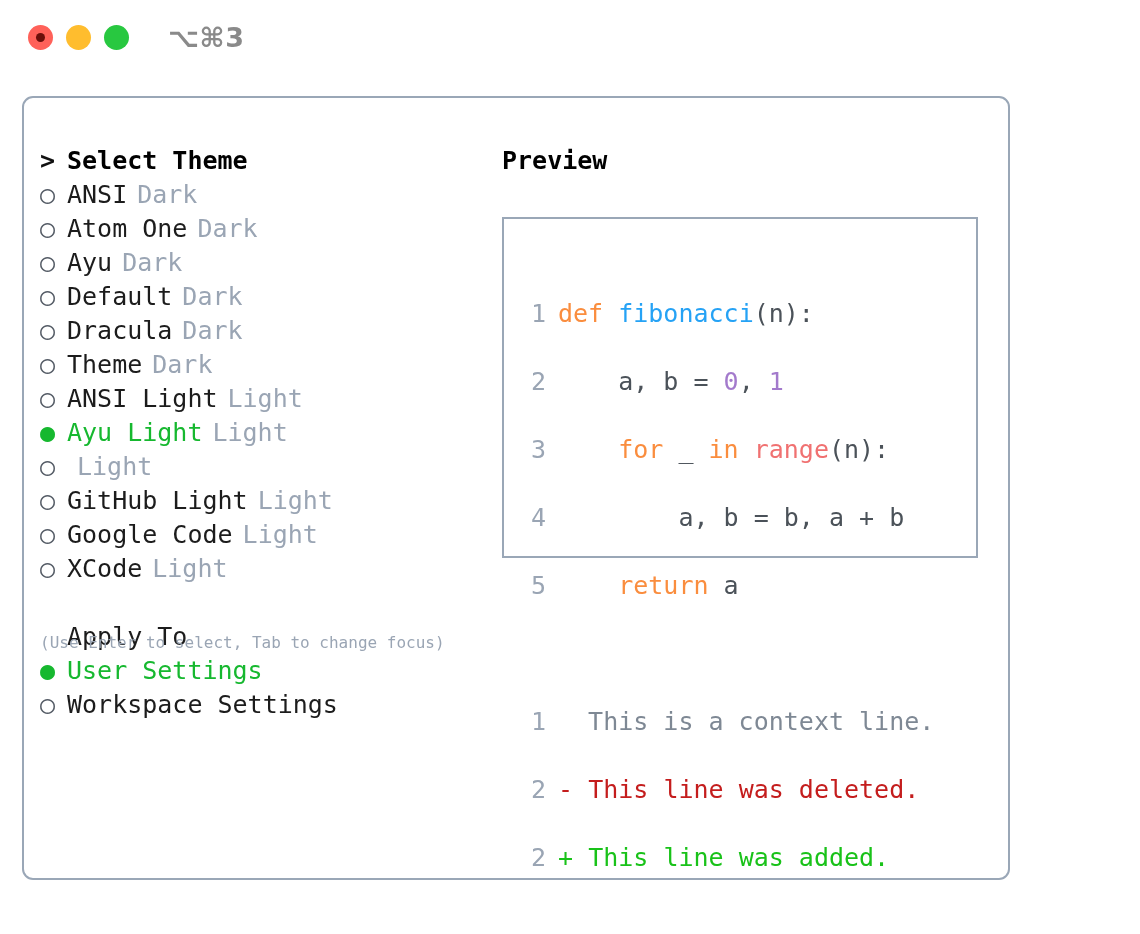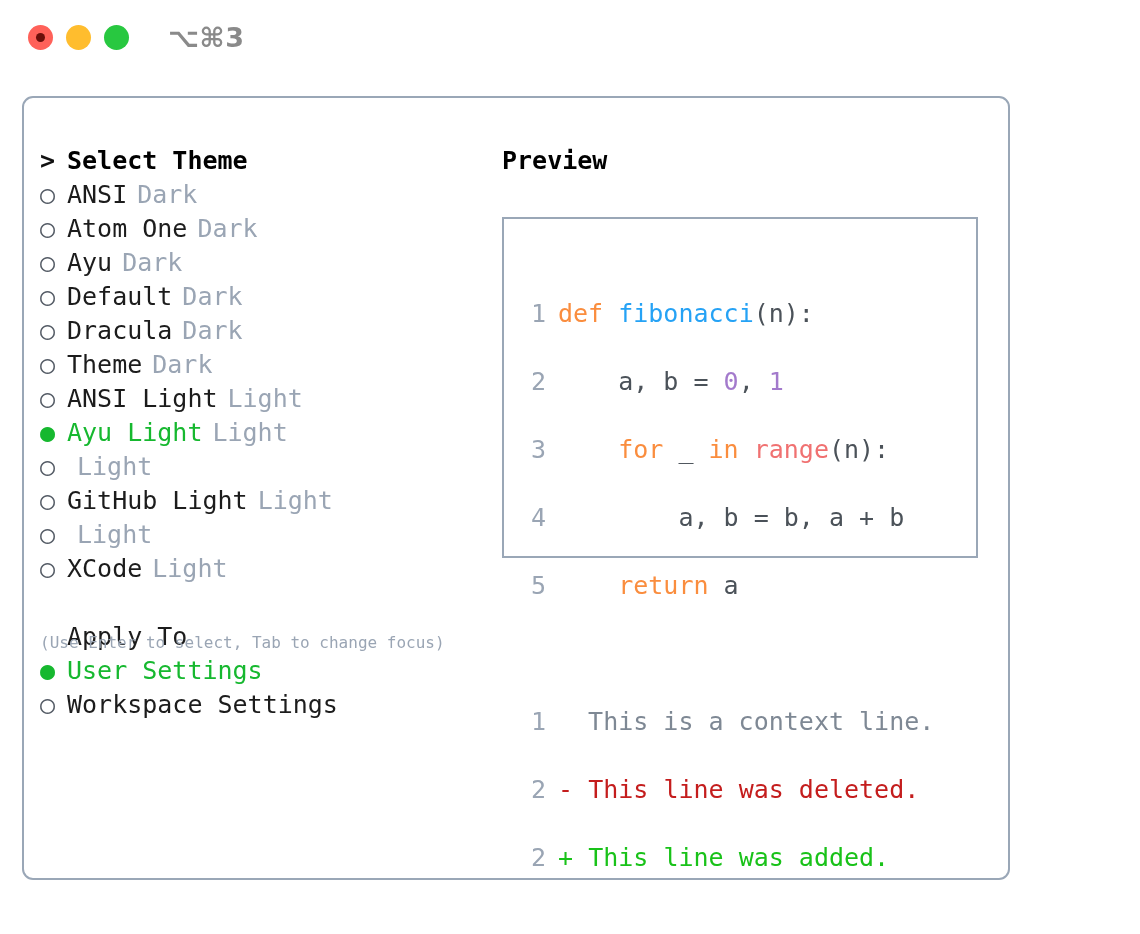--- a/index.html
+++ b/index.html
@@ -253,20 +253,21 @@
         </div>
 
         <div class="row">
           <span class="marker hollow">○</span>
           <span class="label">GitHub Light</span>
           <span class="tag">Light</span>
         </div>
 
         <div class="row">
           <span class="marker hollow">○</span>
+          <span class="label">Google Code</span>
           <span class="tag">Light</span>
         </div>
 
         <div class="row">
           <span class="marker hollow">○</span>
           <span class="label">XCode</span>
           <span class="tag">Light</span>
         </div>
 
         <div class="spacer"></div>

